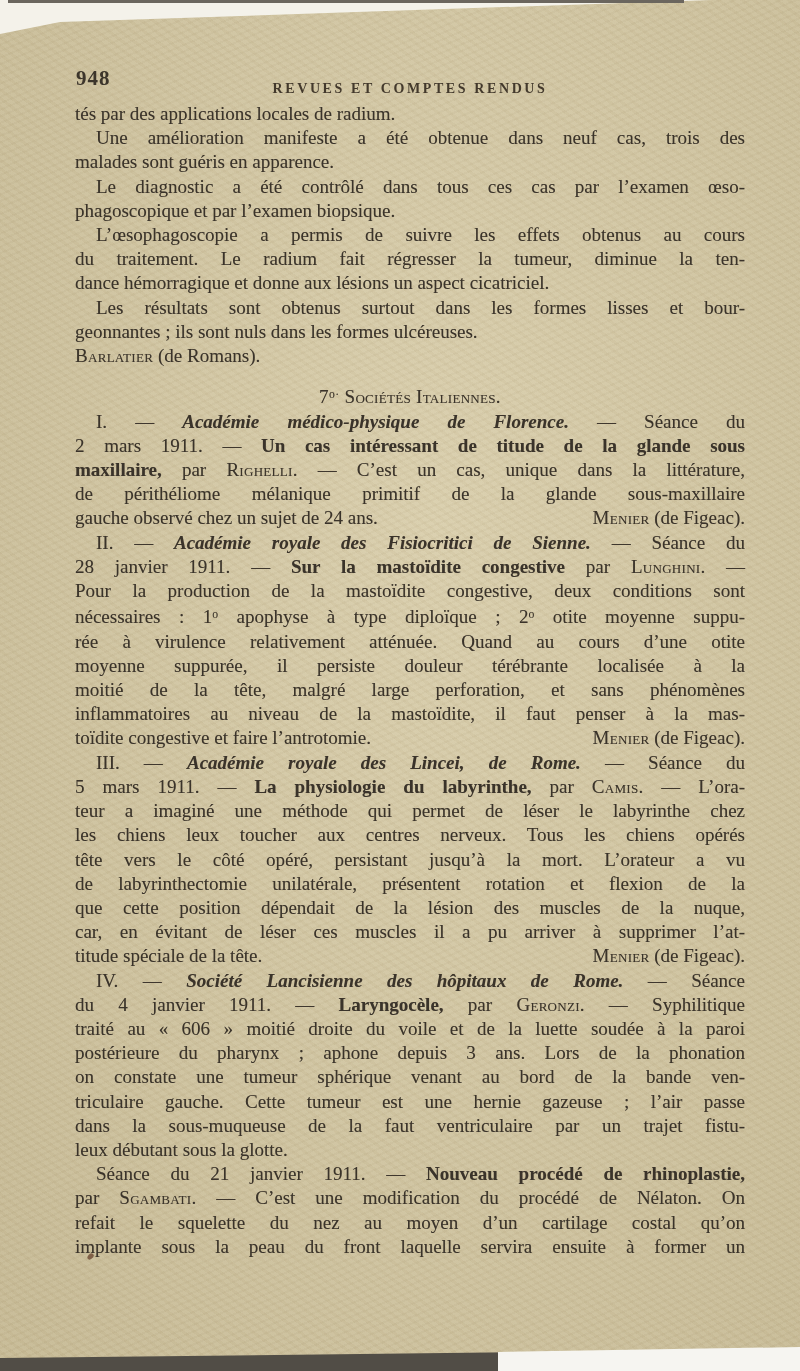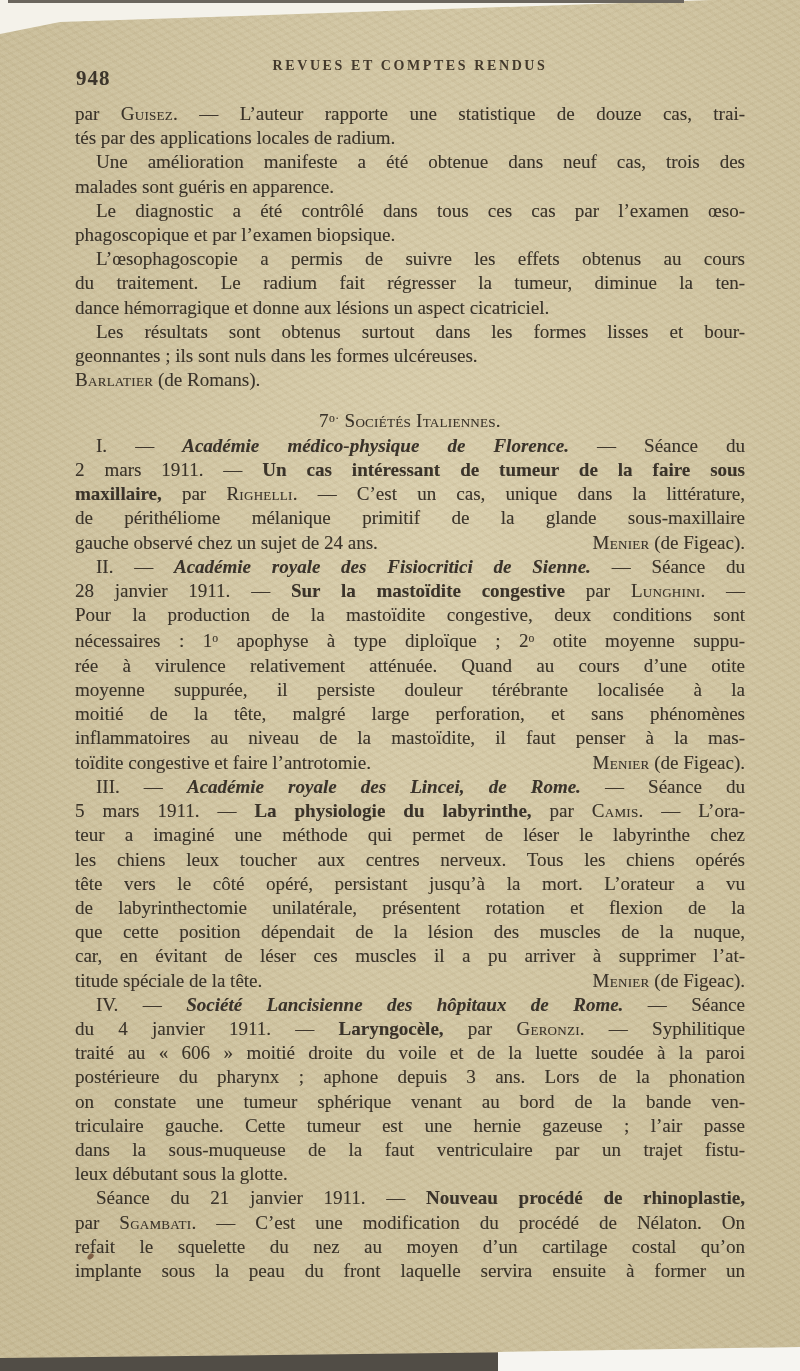--- a/index.html
+++ b/index.html
@@ -24,21 +24,21 @@
   .scan-right-notch{position:absolute;right:0;top:660px;width:5px;height:14px;background:#f4f2ea;}
   .scan-bottom{position:absolute;left:0;bottom:0;width:800px;height:30px;}
   .scan-bottom-dark{position:absolute;inset:0;background:#514d46;
     clip-path:polygon(0 17px,540px 11px,540px 30px,0 30px);}
   .scan-bottom-white{position:absolute;inset:0;background:#f6f5f1;
     clip-path:polygon(498px 11px,800px 6px,800px 30px,498px 30px);}
   .speck{position:absolute;left:88px;top:1253px;width:5px;height:7px;border-radius:50% 40% 60% 50%;
     background:#6e4a33;transform:rotate(40deg);opacity:.8;}
   
   .header-num{position:absolute;left:76px;top:66px;font-size:21px;font-weight:bold;letter-spacing:1px;color:#3c352b;}
-  .header-title{position:absolute;left:75px;top:58px;width:670px;text-align:center;
+  .header-title{position:absolute;left:75px;top:81px;width:670px;text-align:center;
     font-size:14px;font-weight:bold;letter-spacing:2.6px;color:#43392c;}
   
   .text-block{position:absolute;left:75px;top:102px;width:670px;
     font-size:19px;line-height:24.2px;text-shadow:0.2px 0.2px 0 rgba(58,50,40,0.30);}
   .line{min-height:24.2px;}
   .just{text-align:justify;text-align-last:justify;}
   .ind{text-indent:21px;}
   .flexline{display:flex;}
   .flexline span{white-space:pre;}
   .gap{flex:1 1 auto;min-width:18px;}
@@ -59,21 +59,20 @@
   <div class="scan-right-white"></div>
   <div class="scan-right-dark"></div>
   <div class="scan-right-notch"></div>
   <div class="speck"></div>
 
   <div class="header-num">948</div>
   <div class="header-title">REVUES ET COMPTES RENDUS</div>
 
   <div class="text-block">
       <div class="block block-body">
-        <div class="line just"><span class="p">par </span><span class="sc">Guisez</span><span class="p">. — L’auteur rapporte une statistique de douze cas, trai-</span></div>
         <div class="line"><span class="p">tés par des applications locales de radium.</span></div>
       </div>
       <div class="block block-body">
         <div class="line just ind"><span class="p">Une amélioration manifeste a été obtenue dans neuf cas, trois des</span></div>
         <div class="line"><span class="p">malades sont guéris en apparence.</span></div>
       </div>
       <div class="block block-body">
         <div class="line just ind"><span class="p">Le diagnostic a été contrôlé dans tous ces cas par l’examen œso-</span></div>
         <div class="line"><span class="p">phagoscopique et par l’examen biopsique.</span></div>
       </div>
@@ -87,21 +86,21 @@
         <div class="line"><span class="p">geonnantes ; ils sont nuls dans les formes ulcéreuses.</span></div>
       </div>
       <div class="block block-signature">
         <div class="line"><span class="sc">Barlatier</span><span class="p"> (de Romans).</span></div>
       </div>
       <div class="block block-heading">
         <div class="line"><span class="p">7</span><span class="sup">o·</span><span class="p"> </span><span class="sc">Sociétés Italiennes</span><span class="p">.</span></div>
       </div>
       <div class="block block-body">
         <div class="line just ind"><span class="p">I. — </span><span class="bi">Académie médico-physique de Florence.</span><span class="p"> — Séance du</span></div>
-        <div class="line just"><span class="p">2 mars 1911. — </span><span class="b">Un cas intéressant de tumeur de la faire sous</span></div>
+        <div class="line just"><span class="p">2 mars 1911. — </span><span class="b">Un cas intéressant de titude de la glande sous</span></div>
         <div class="line just"><span class="b">maxillaire,</span><span class="p"> par </span><span class="sc">Righelli</span><span class="p">. — C’est un cas, unique dans la littérature,</span></div>
         <div class="line just"><span class="p">de périthéliome mélanique primitif de la glande sous-maxillaire</span></div>
         <div class="line flexline">
           <span class="p">gauche observé chez un sujet de 24 ans.</span>
           <span class="gap"></span>
           <span class="sc">Menier</span>
           <span class="p"> (de Figeac).</span>
         </div>
       </div>
       <div class="block block-body">

